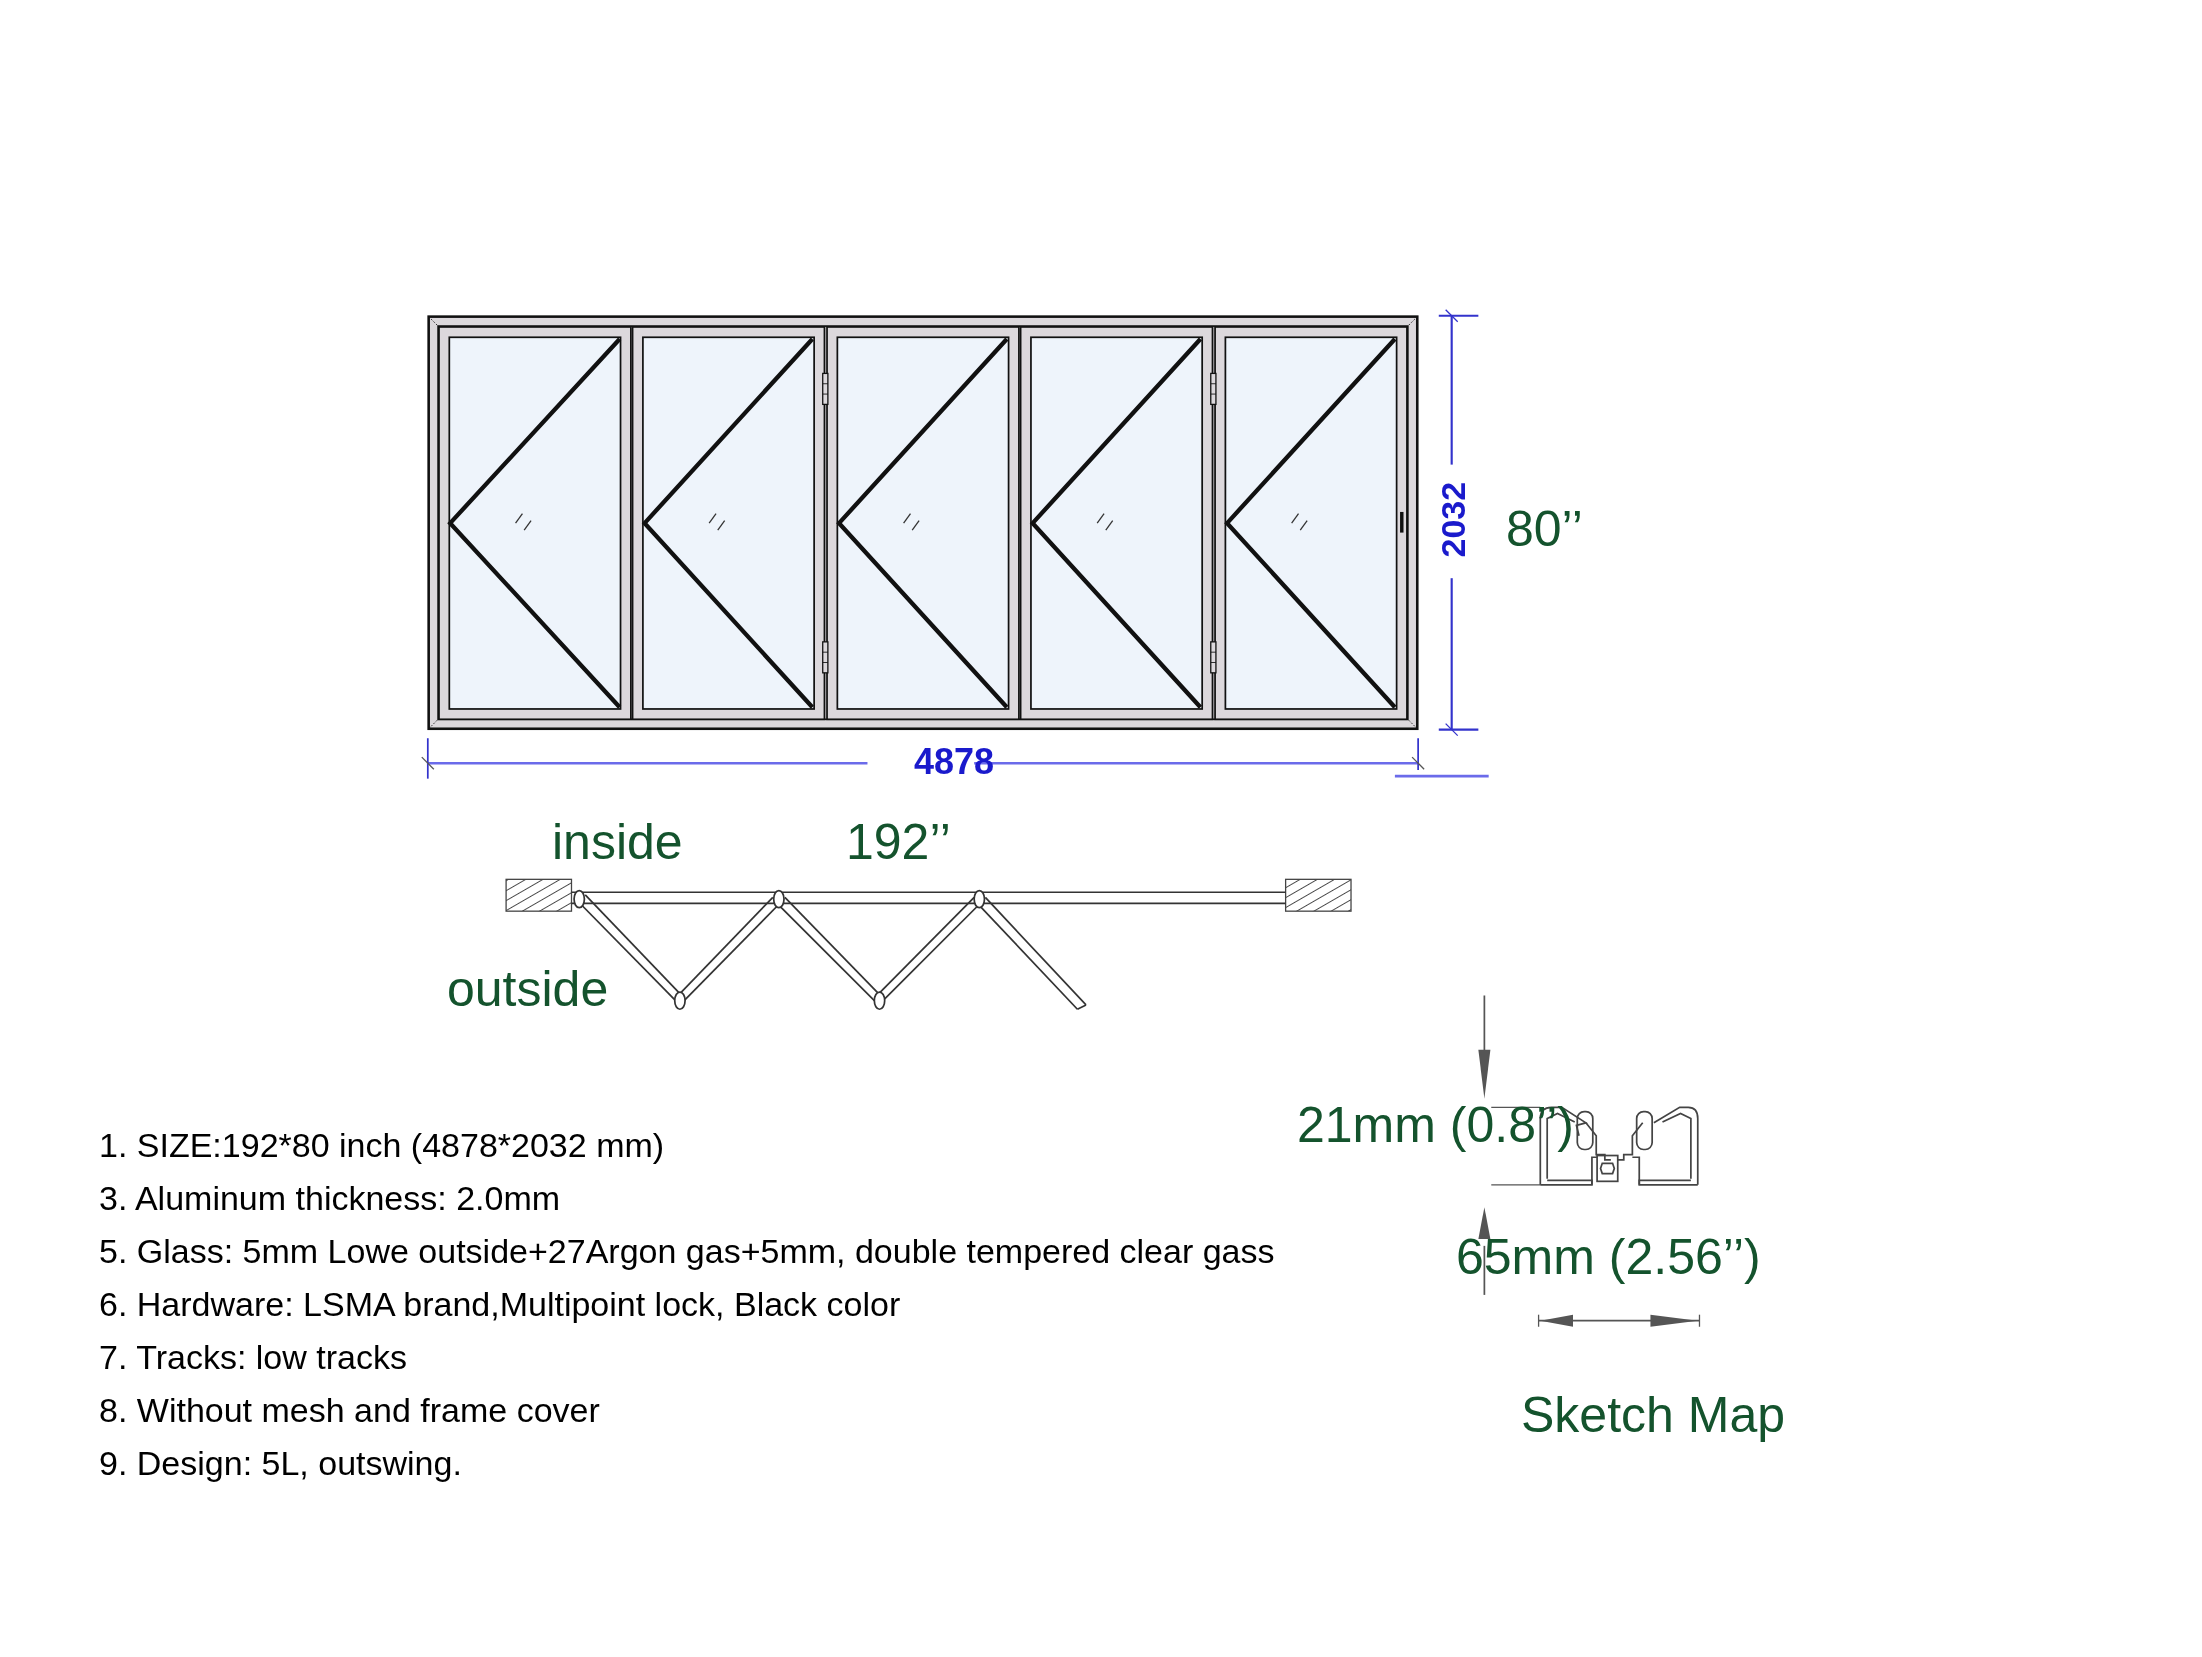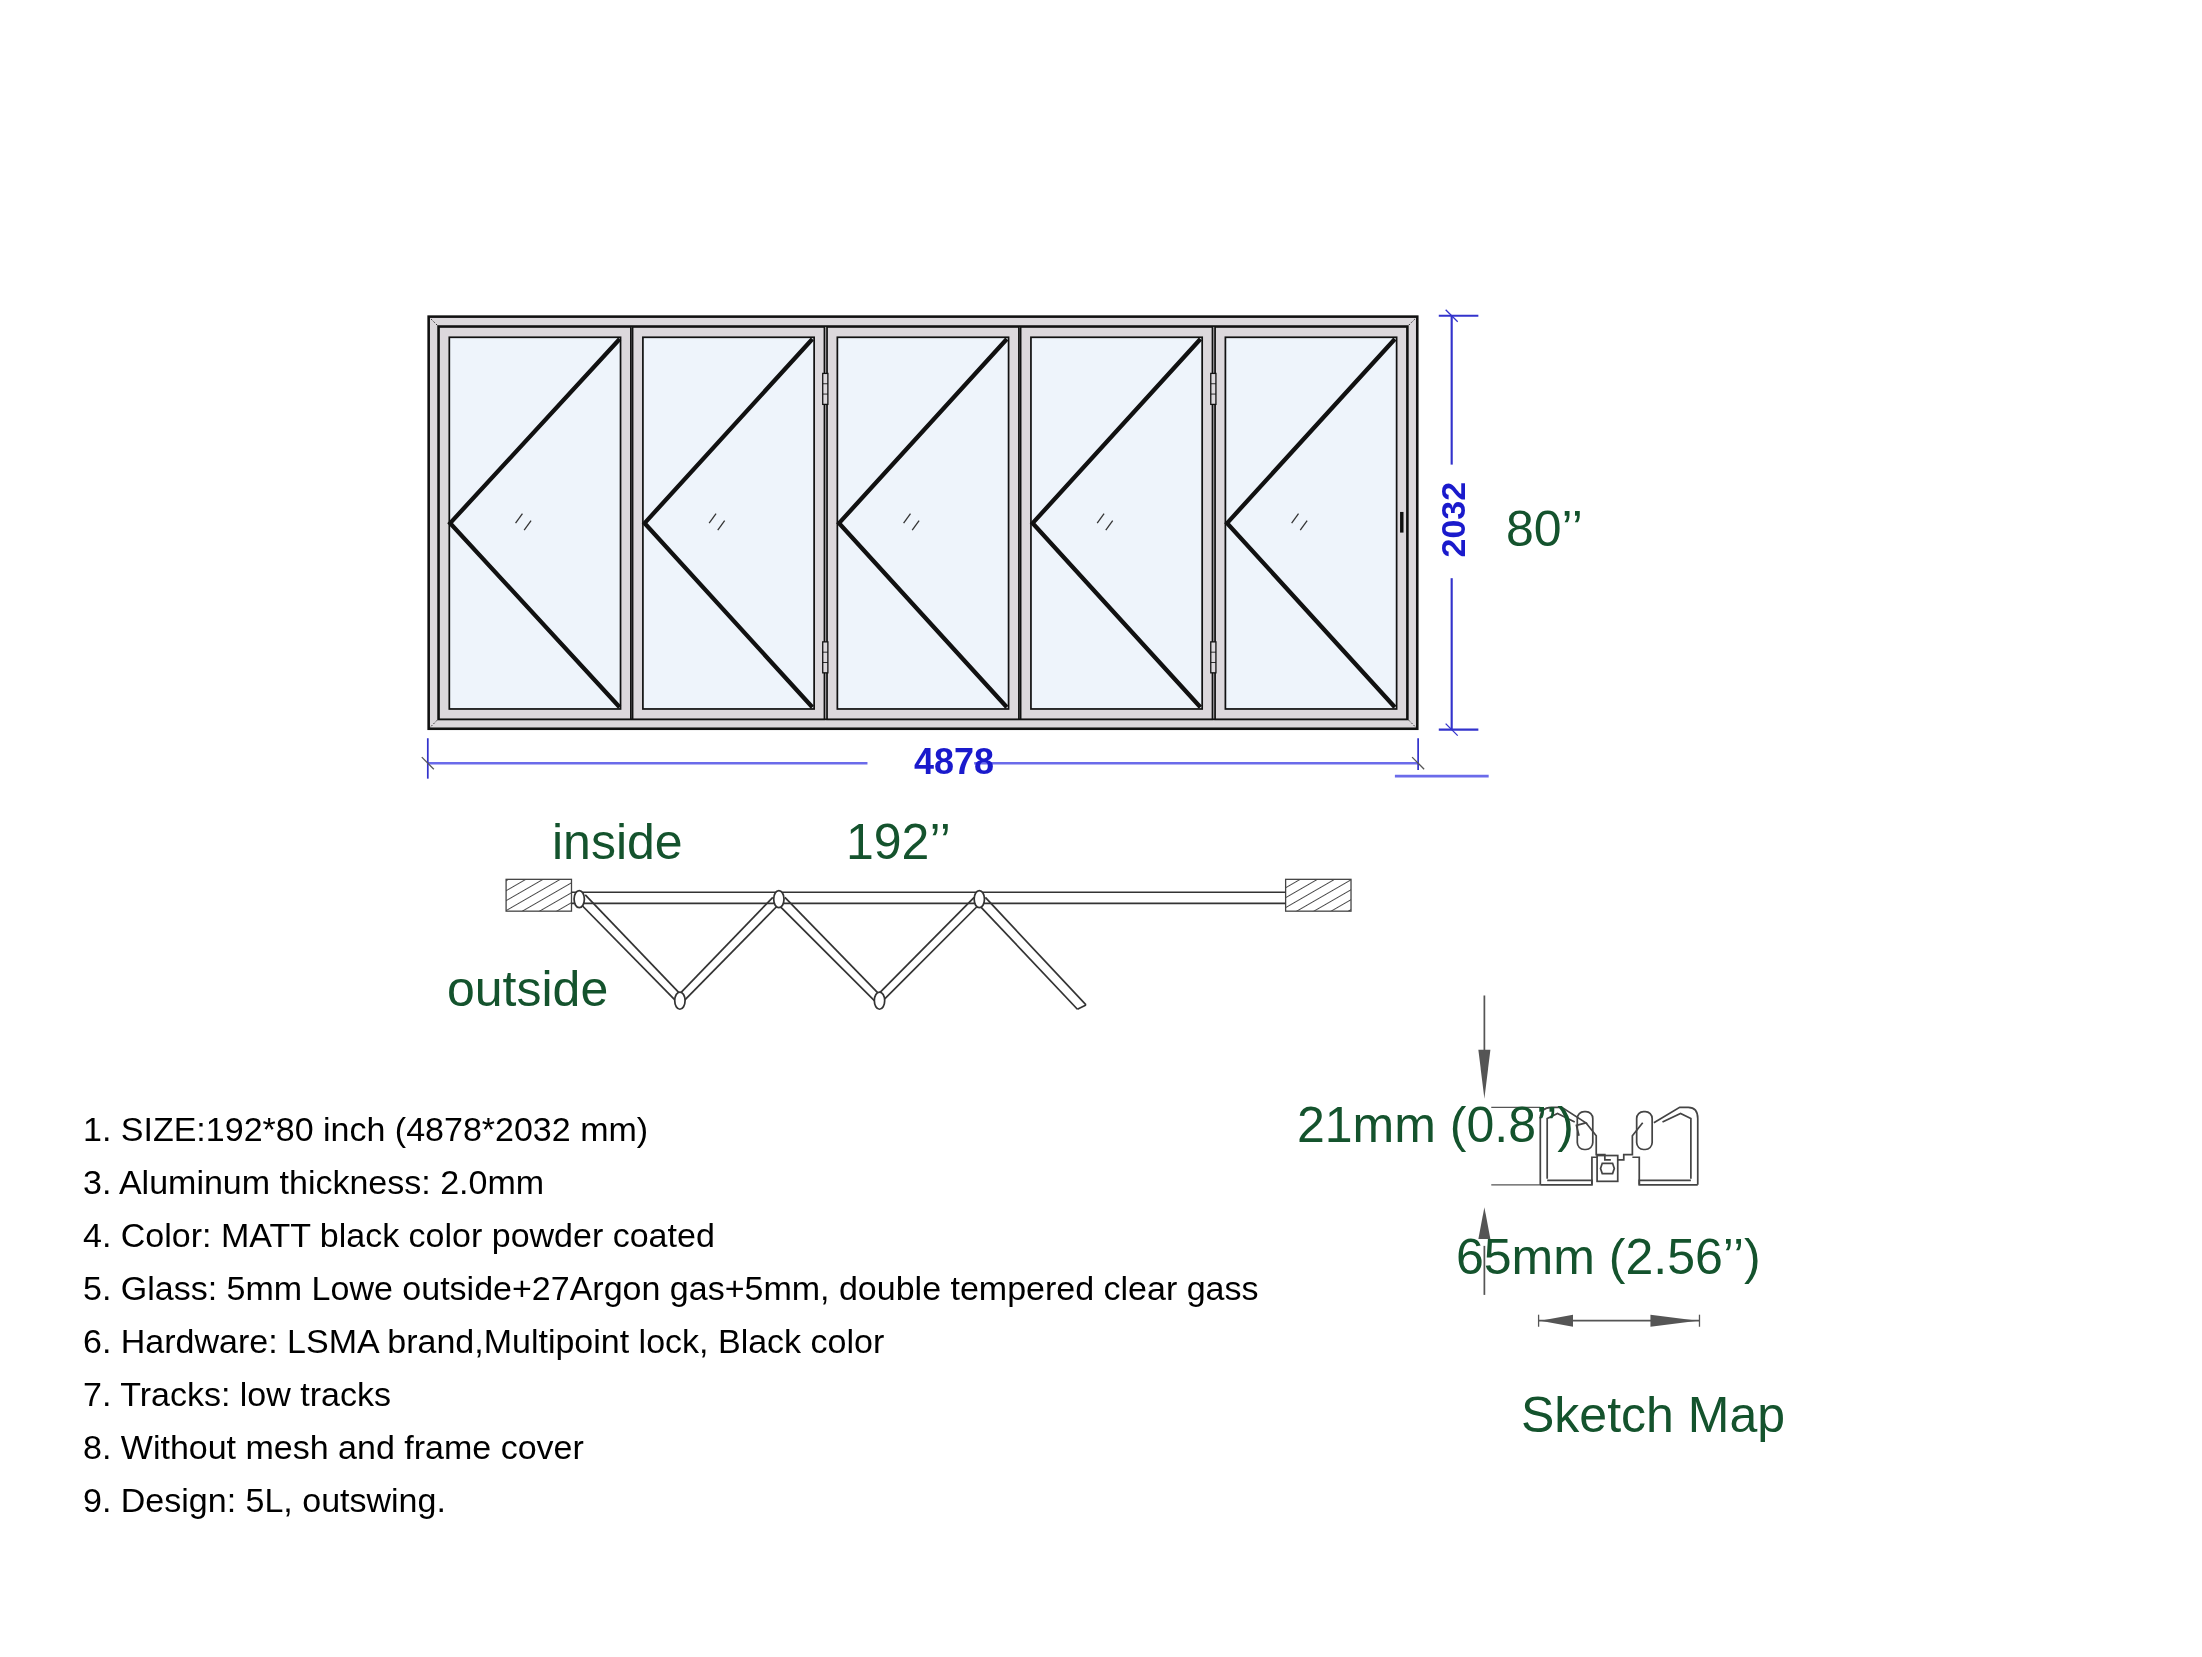--- a/index.html
+++ b/index.html
@@ -1,21 +1,21 @@
 <!DOCTYPE html>
 <html style="font-size:13.8px"><head>
   <meta charset="utf-8">
   <style>
     html, body { margin: 0; padding: 0; background: #ffffff; }
     body { width: 2203px; height: 1658px; position: relative; overflow: hidden;
            font-family: "Liberation Sans", sans-serif; color: #000; }
     svg { position: absolute; left: 0; top: 0; }
     .lbl { position: absolute; white-space: nowrap; font-family: "Liberation Sans", sans-serif; color: #14532d; line-height: 1; }
     .big { font-size: 50px; }
-    .spec-list { position: absolute; left: 83px; top: 1108px; margin: 0; padding: 0; list-style: none; }
+    .spec-list { position: absolute; left: 83px; top: 1108px; margin: 16px; padding: 0; list-style: none; }
     .spec-list li { font-size: 34px; height: 53px; line-height: 43px; white-space: nowrap; }
   </style>
 </head>
 <body>
 
 <svg width="2203" height="1658" viewBox="0 0 2560 1927">
 
   <g>
     <rect x="498" y="368" width="1149" height="479" fill="#dcd8dc" stroke="#111" stroke-width="3"></rect>
     <rect x="509" y="379" width="1127" height="457" fill="#cfcbd0" stroke="#111" stroke-width="2"></rect>
@@ -179,21 +179,20 @@
 <div class="lbl big" style="left:1506px; top:504px;">80’’</div>
 <div class="lbl" style="left:872px; top:744px; font-size:36px; font-weight:bold; color:#1a1acc;margin-left:42px;">4878</div>
 
 <div class="lbl big" style="left:552px; top:817px;">inside</div>
 <div class="lbl big" style="left:846px; top:817px;">192’’</div>
 <div class="lbl big" style="left:447px; top:964px;">outside</div>
 
 <ul class="spec-list">
   <li>1. SIZE:192*80 inch (4878*2032 mm)</li>
   <li>3. Aluminum thickness: 2.0mm</li>
-  <li>4. Color: MATT black color powder coated</li>
   <li>5. Glass: 5mm Lowe outside+27Argon gas+5mm, double tempered clear gass</li>
   <li>6. Hardware: LSMA brand,Multipoint lock, Black color</li>
   <li>7. Tracks: low tracks</li>
   <li>8. Without mesh and frame cover</li>
   <li>9. Design: 5L, outswing.</li>
 </ul>
 
 <div class="lbl big" style="left:1297px; top:1100px;">21mm (0.8’’)</div>
 <div class="lbl big" style="left:1456px; top:1232px;">65mm (2.56’’)</div>
 <div class="lbl big" style="left:1521px; top:1390px;">Sketch Map</div>

